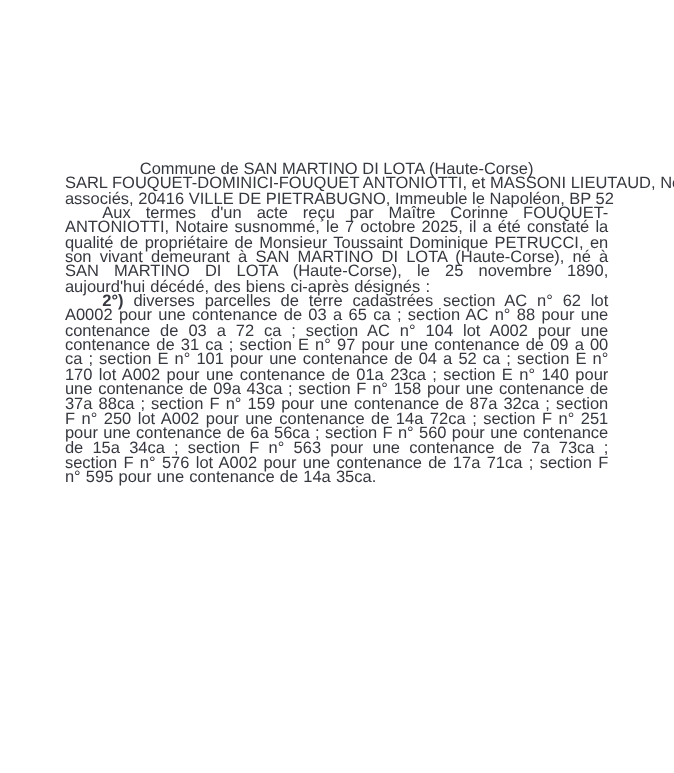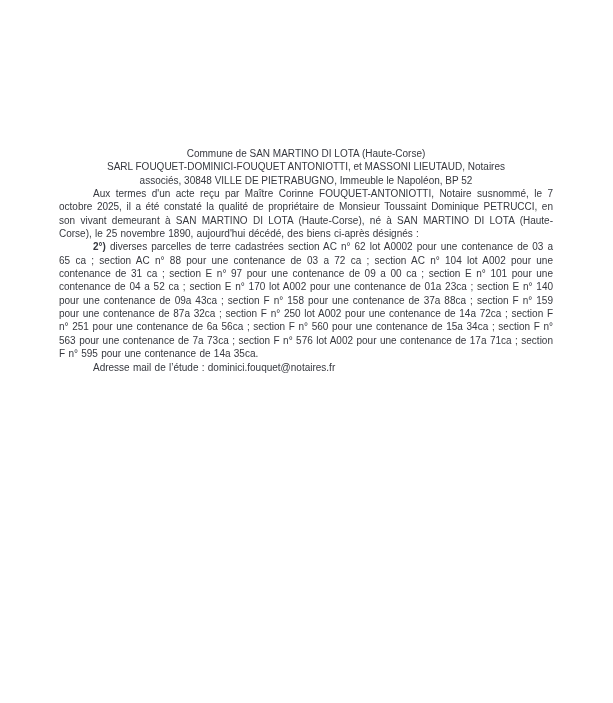--- a/index.html
+++ b/index.html
@@ -14,21 +14,21 @@
     background: #ffffff;
     overflow: hidden;
     font-family: "Liberation Sans", "DejaVu Sans", sans-serif;
     color: #36383f;
   }
   .doc {
     position: absolute;
     left: 59px;
     top: 147px;
     width: 494px;
-    font-size: 10px;
+    font-size: 15px;
     line-height: 13.35px;
     -webkit-font-smoothing: antialiased;
   }
   .heading {
     text-align: center;
   }
   .heading div {
     white-space: nowrap;
   }
   .para {
@@ -43,26 +43,25 @@
 </style>
 </head>
 <body>
 
 <div class="page">
   <div class="doc">
 
     <div class="heading">
       <div>Commune de SAN MARTINO DI LOTA (Haute-Corse)</div>
       <div>SARL FOUQUET-DOMINICI-FOUQUET ANTONIOTTI, et MASSONI LIEUTAUD, Notaires</div>
-      <div>associés, 30848 VILLE DE PIETRABUGNO, Immeuble le Napoléon, BP 52</div>
+      <div>associés, 20416 VILLE DE PIETRABUGNO, Immeuble le Napoléon, BP 52</div>
     </div>
 
     <p class="para"><b></b><span>Aux termes d'un acte reçu par Maître Corinne FOUQUET-ANTONIOTTI, Notaire susnommé, le 7 octobre 2025, il a été constaté la qualité de propriétaire de Monsieur Toussaint Dominique PETRUCCI, en son vivant demeurant à SAN MARTINO DI LOTA (Haute-Corse), né à SAN MARTINO DI LOTA (Haute-Corse), le 25 novembre 1890, aujourd'hui décédé, des biens ci-après désignés :</span></p>
 
 
     <p class="para"><b>2°)</b><span> diverses parcelles de terre cadastrées section AC n° 62 lot A0002 pour une contenance de 03 a 65 ca ; section AC n° 88 pour une contenance de 03 a 72 ca ; section AC n° 104 lot A002 pour une contenance de 31 ca ; section E n° 97 pour une contenance de 09 a 00 ca ; section E n° 101 pour une contenance de 04 a 52 ca ; section E n° 170 lot A002 pour une contenance de 01a 23ca ; section E n° 140 pour une contenance de 09a 43ca ; section F n° 158 pour une contenance de 37a 88ca ; section F n° 159 pour une contenance de 87a 32ca ; section F n° 250 lot A002 pour une contenance de 14a 72ca ; section F n° 251 pour une contenance de 6a 56ca ; section F n° 560 pour une contenance de 15a 34ca ; section F n° 563 pour une contenance de 7a 73ca ; section F n° 576 lot A002 pour une contenance de 17a 71ca ; section F n° 595 pour une contenance de 14a 35ca.</span></p>
 
 
 
-    <p class="para"><b></b><span>Adresse mail de l’étude : dominici.fouquet@notaires.fr</span></p>
 
   </div>
 </div>
 
 </body></html>

